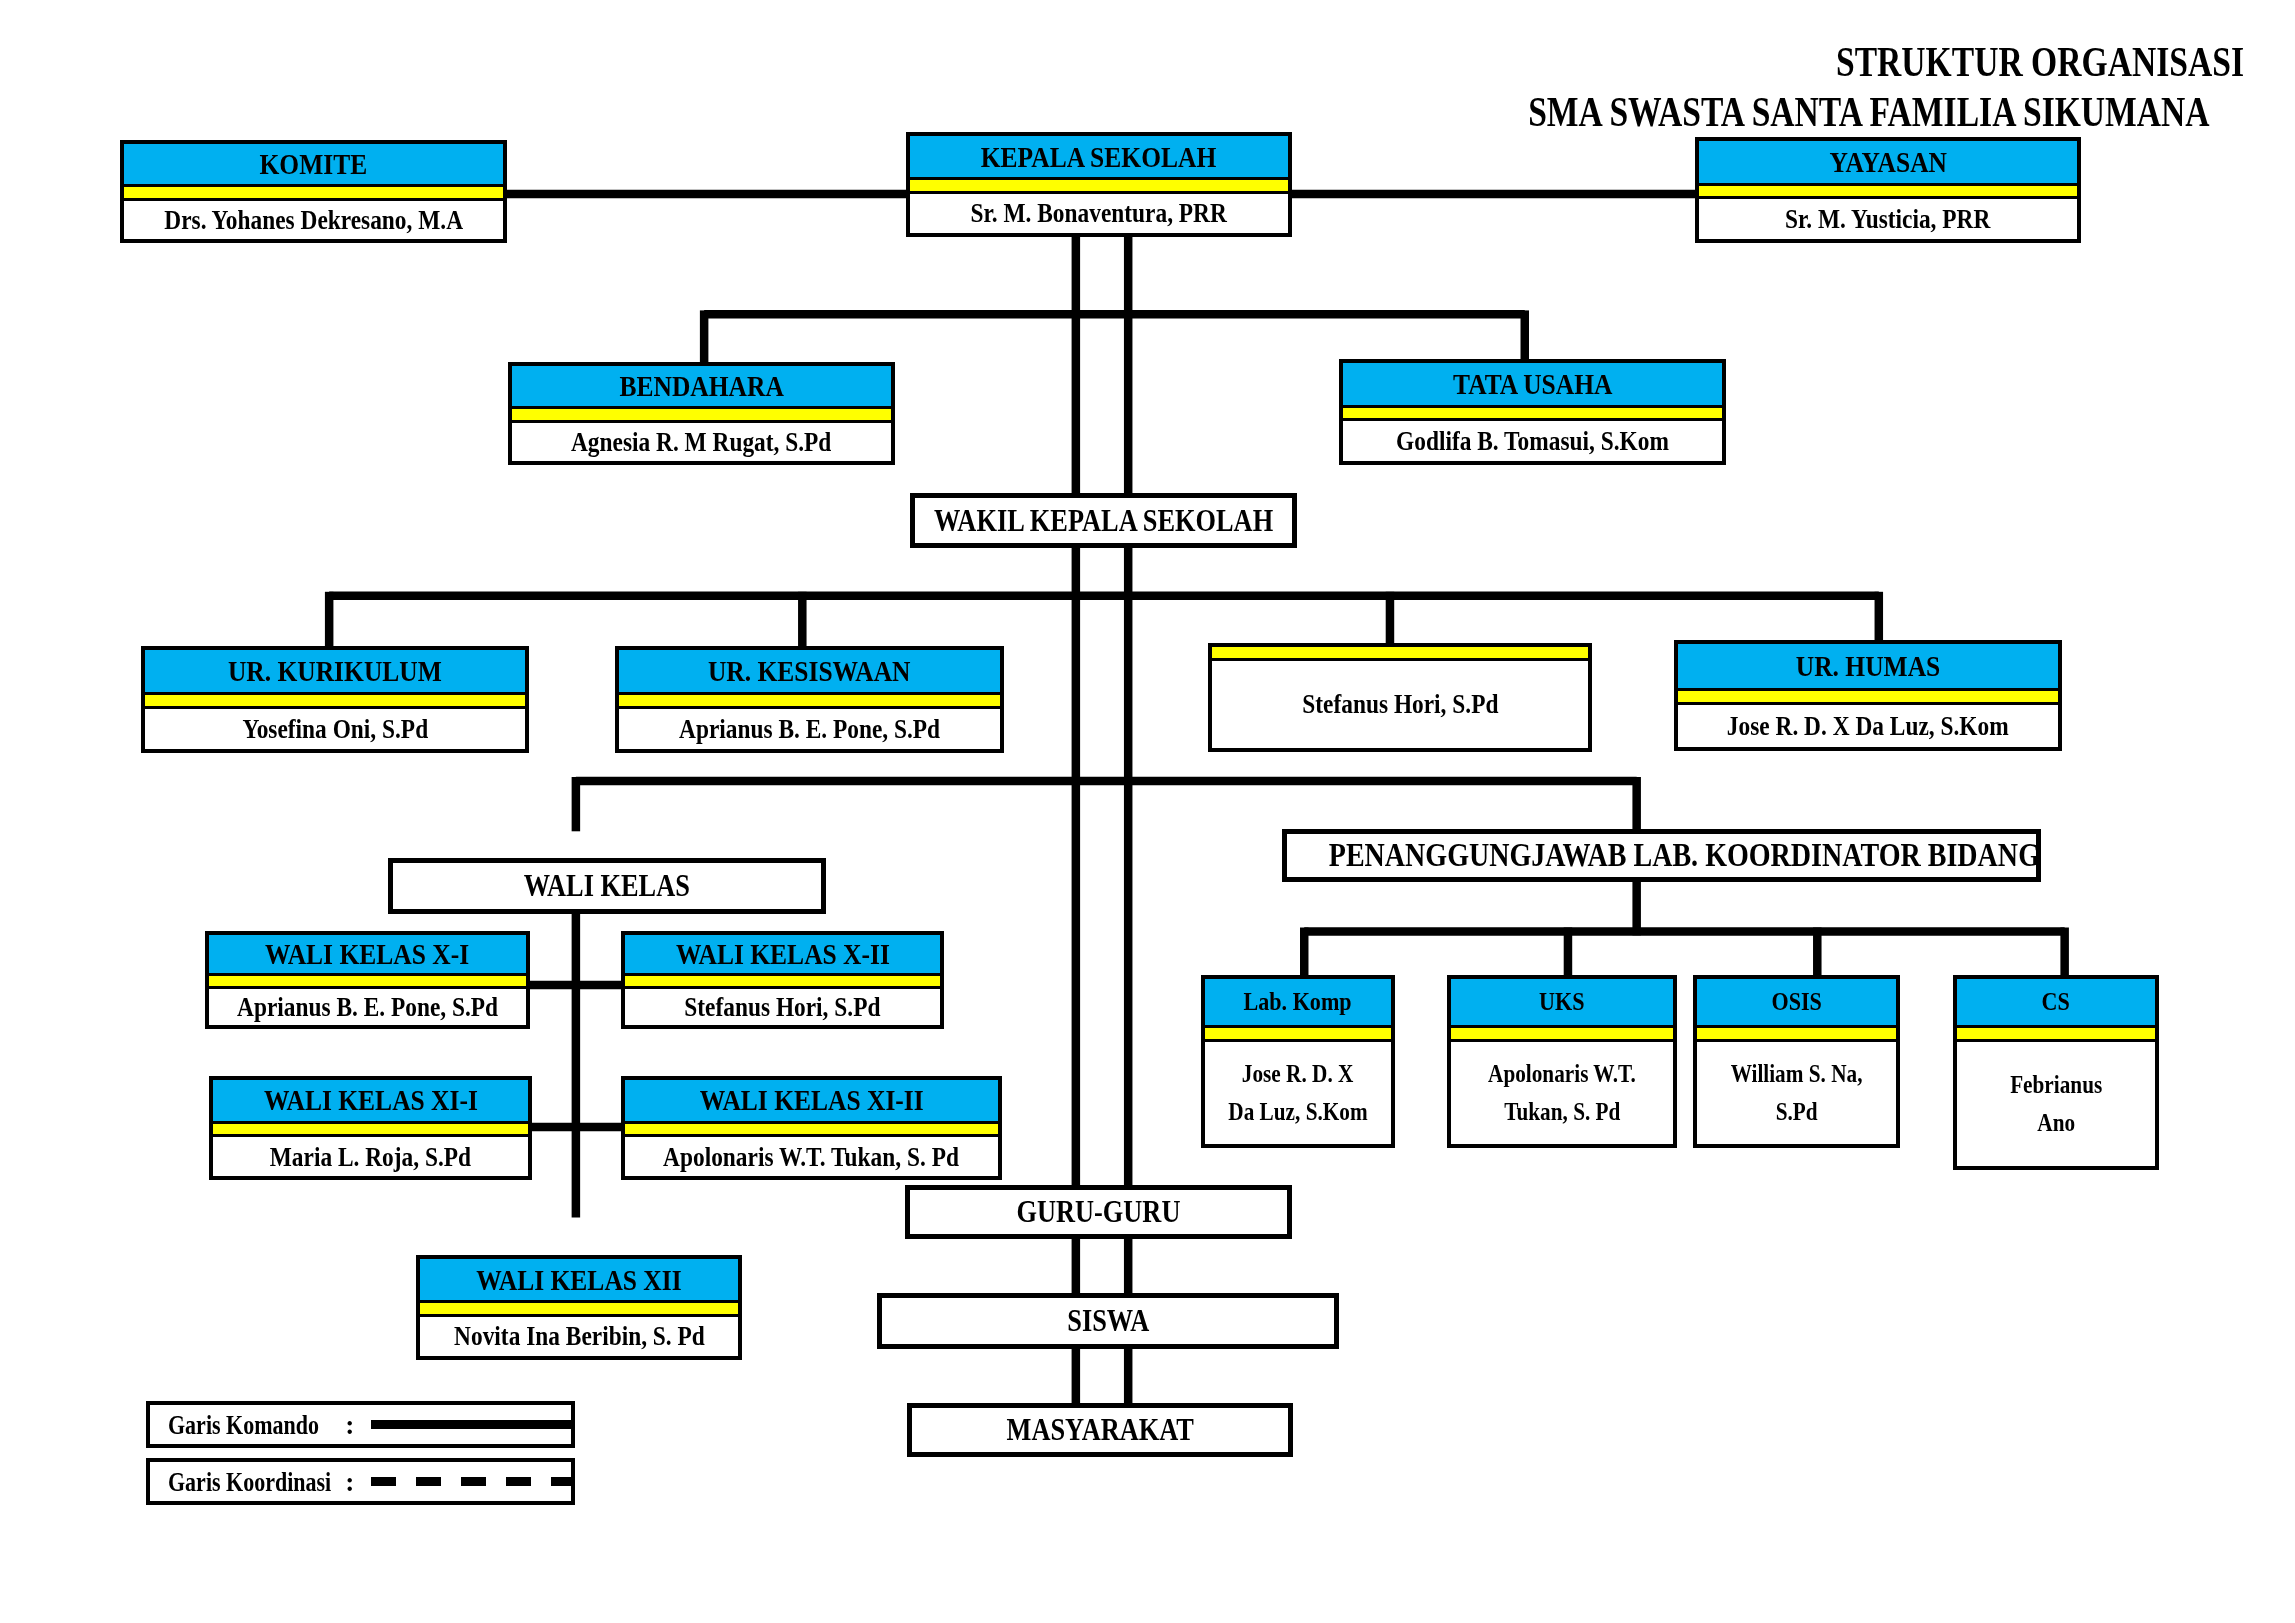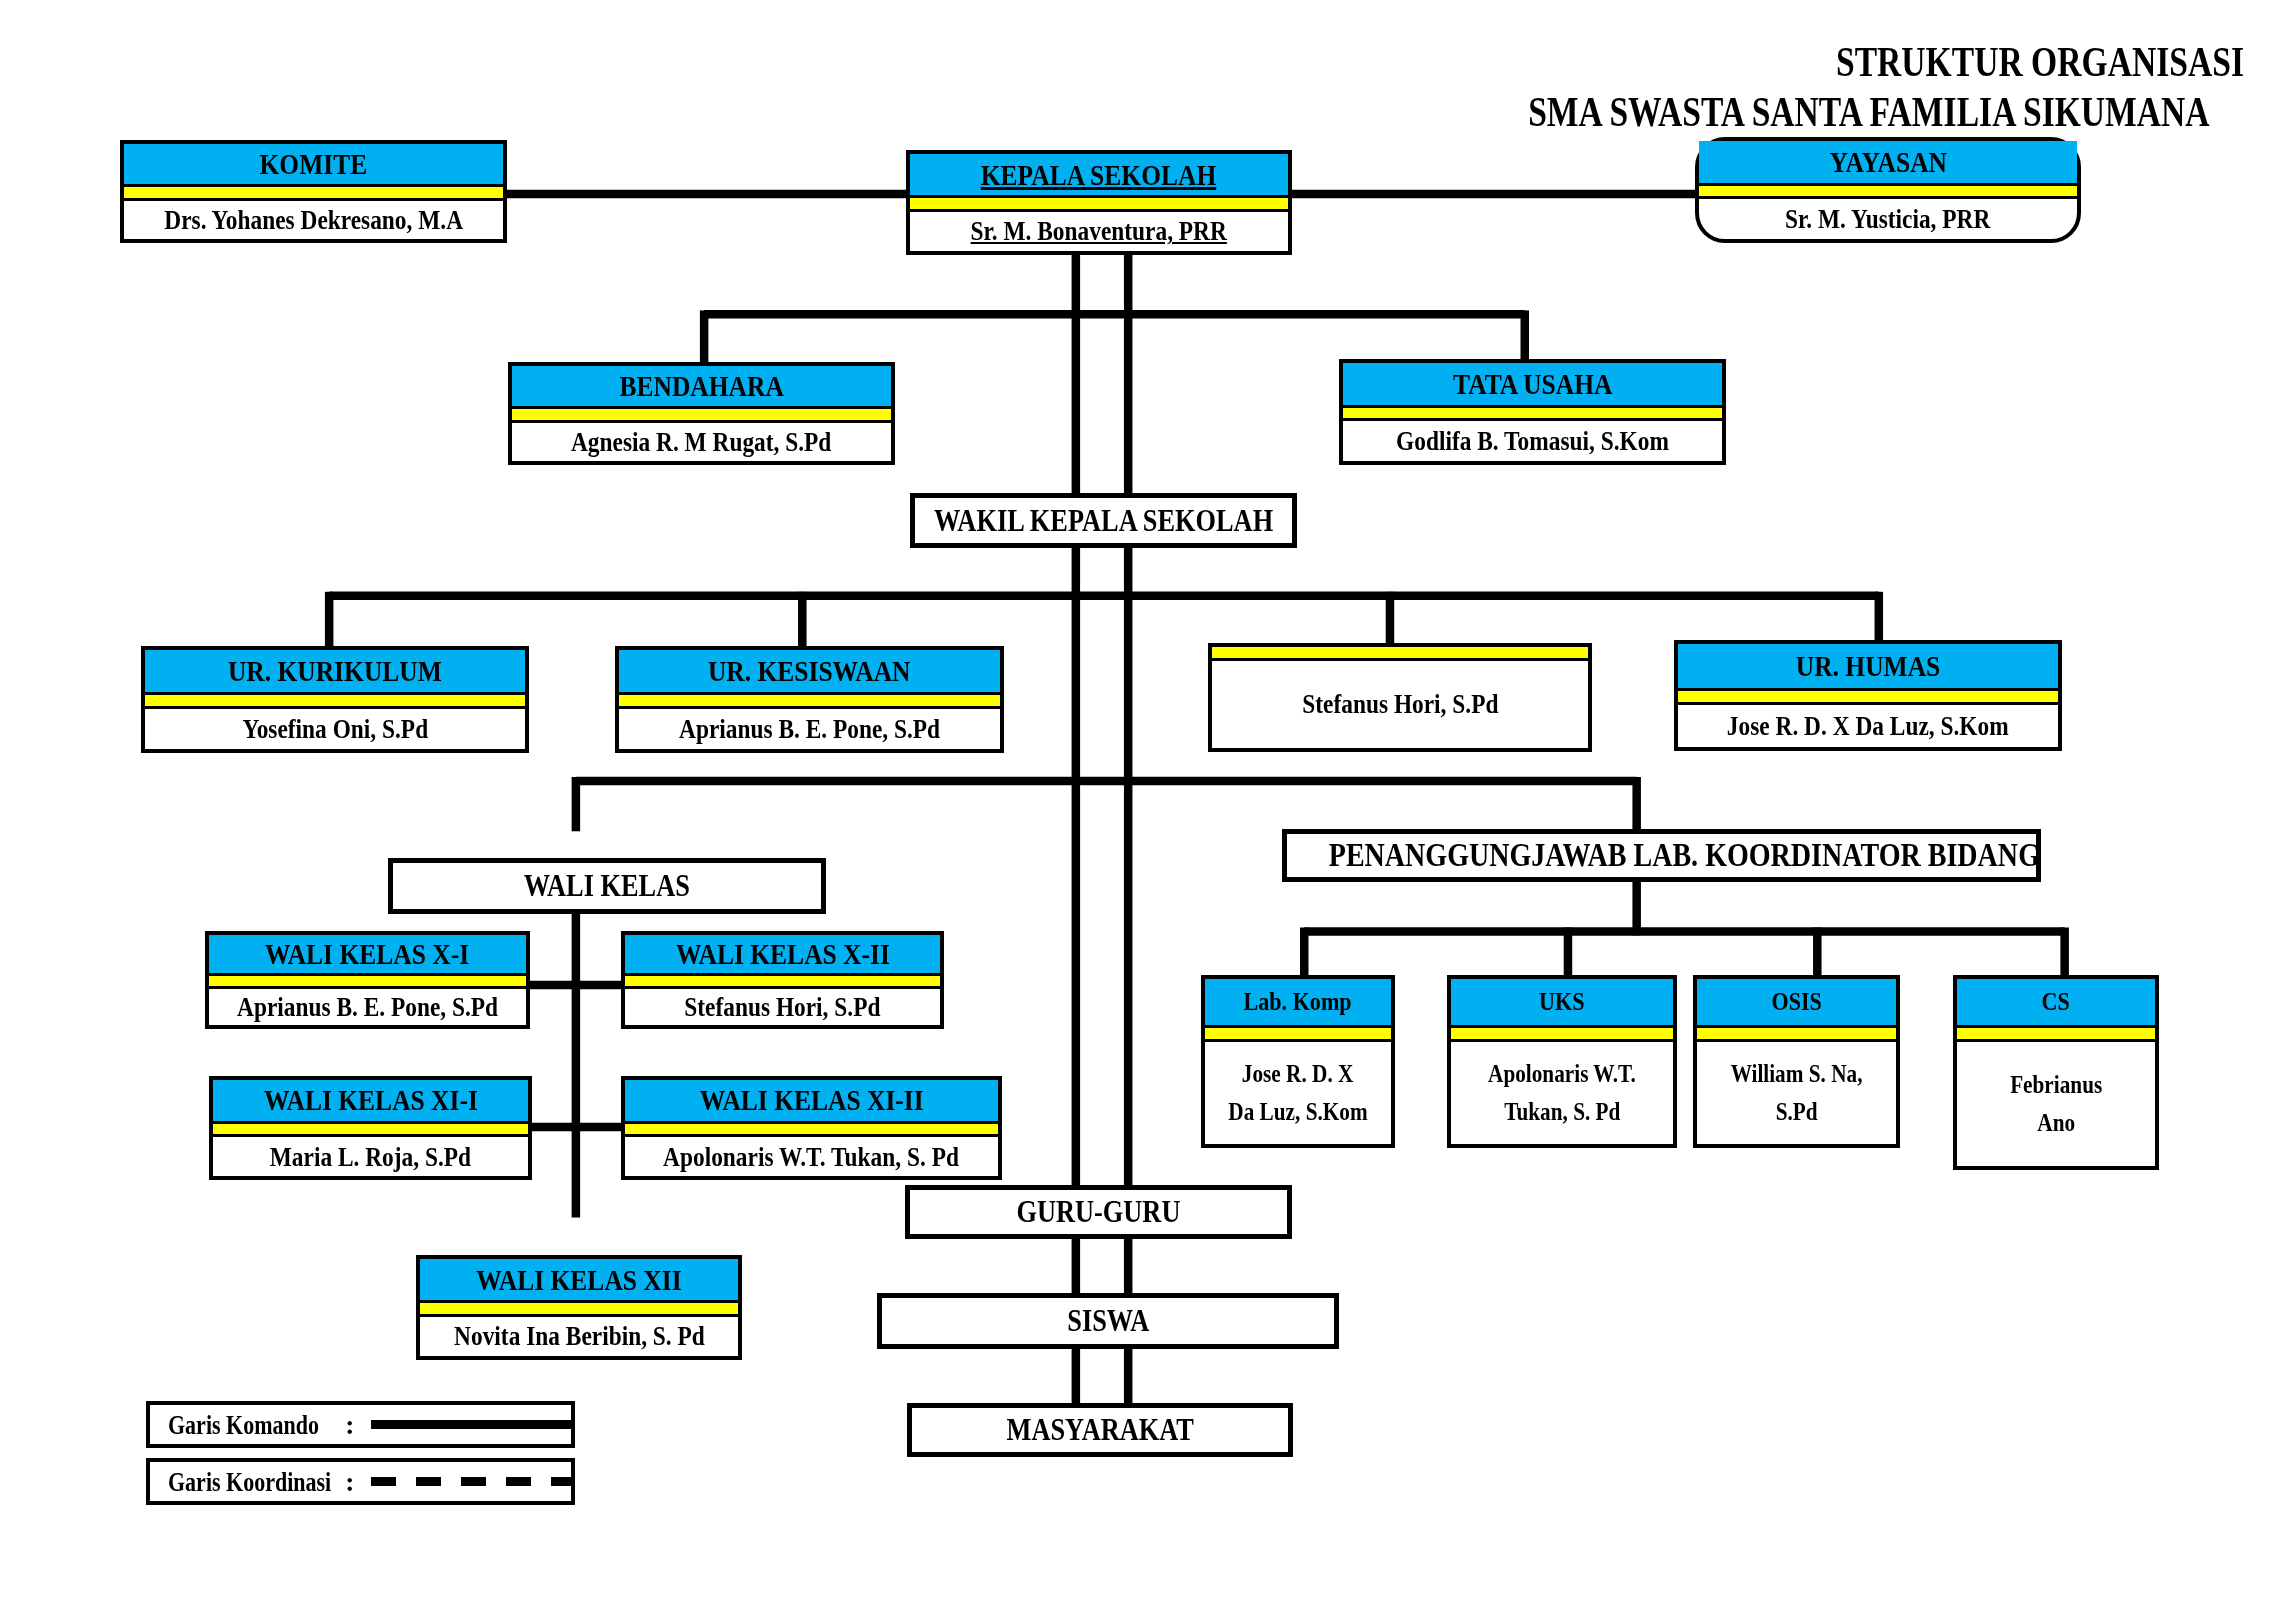--- a/index.html
+++ b/index.html
@@ -83,31 +83,31 @@
   <div class="node tri" style="left:120px;top:140px;width:387px;height:103px;">
     <div class="hdr">
         <span class="cond">KOMITE</span>
       </div>
     <div class="stripe"></div>
     <div class="body">
         <span class="cond">Drs. Yohanes Dekresano, M.A</span>
       </div>
   </div>
 
-  <div class="node tri" style="left:906px;top:150px;width:386px;height:105px;text-decoration:underline;">
+  <div class="node tri" style="left:906px;top:132px;width:386px;height:105px;">
     <div class="hdr">
         <span class="cond">KEPALA SEKOLAH</span>
       </div>
     <div class="stripe"></div>
     <div class="body">
         <span class="cond">Sr. M. Bonaventura, PRR</span>
       </div>
   </div>
 
-  <div class="node tri" style="left:1695px;top:137px;width:386px;height:106px;border-radius:30px;">
+  <div class="node tri" style="left:1695px;top:137px;width:386px;height:106px;">
     <div class="hdr">
         <span class="cond">YAYASAN</span>
       </div>
     <div class="stripe"></div>
     <div class="body">
         <span class="cond">Sr. M. Yusticia, PRR</span>
       </div>
   </div>
 
   <div class="node tri" style="left:508px;top:362px;width:387px;height:103px;">

